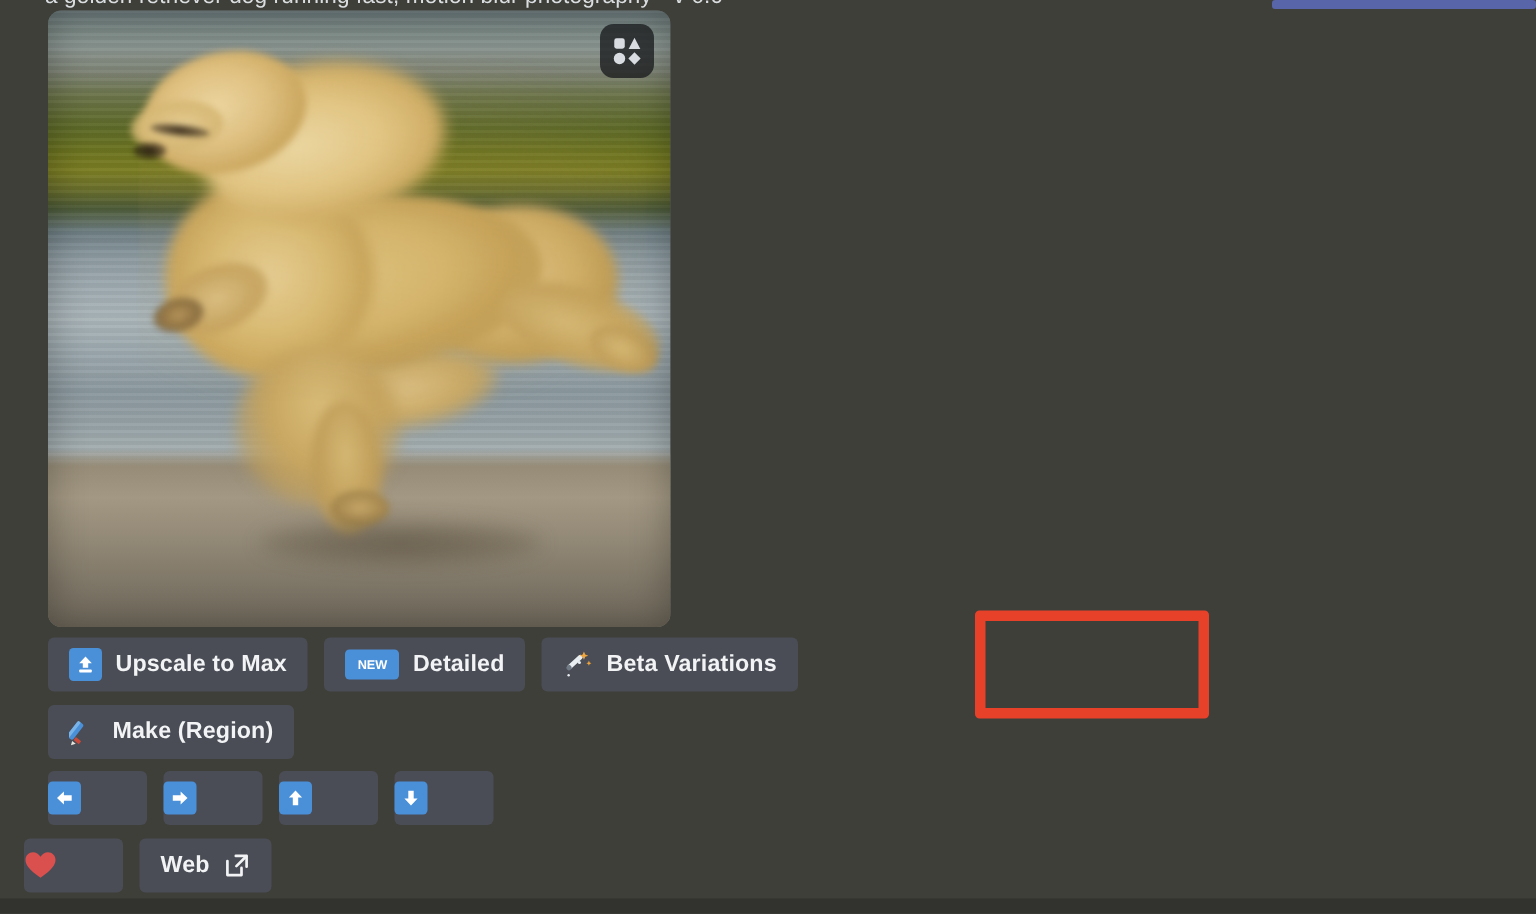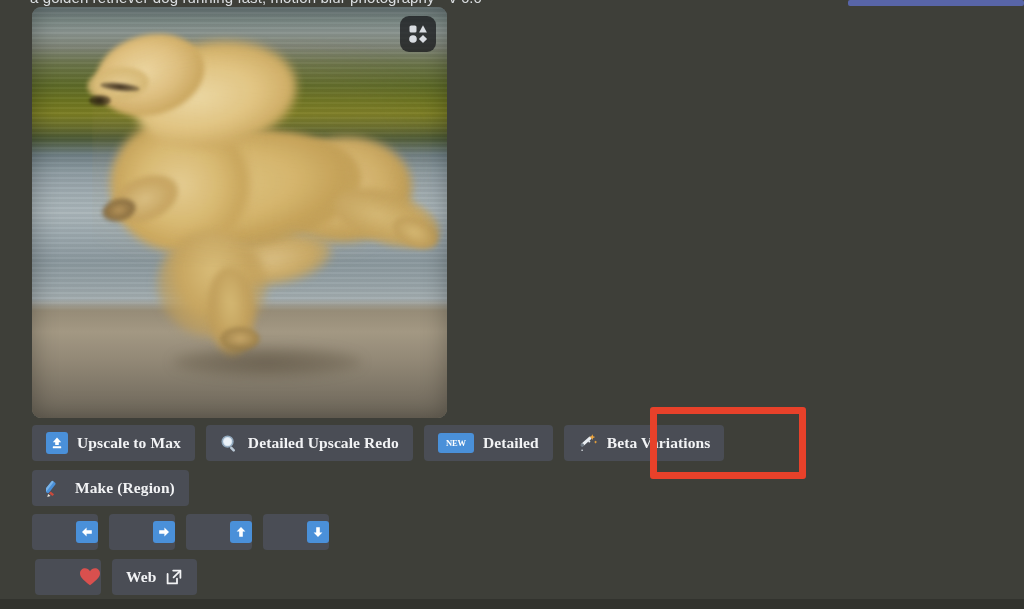--- a/index.html
+++ b/index.html
@@ -267,39 +267,38 @@
     display: flex;
     align-items: center;
     gap: 11px;
   }
   .btn {
     height: 36px;
     background: #4a4d55;
     border-radius: 4px;
     display: inline-flex;
     align-items: center;
-    justify-content: flex-end;
+    justify-content: flex-start;
     gap: 9px;
     padding: 0 14px;
     color: #f2f3f5;
     font-size: 15.5px;
     font-weight: bold;
     white-space: nowrap;
     letter-spacing: 0.1px;
     cursor: pointer;
     user-select: none;
-    font-family: Liberation Serif, serif;
   }
   .btn-icon-only { width: 66px; padding: 0; }
   .btn-label { line-height: 1; }
 
   .row1 { left: 32px; top: 425px; }
   .row2 { left: 32px; top: 470px; }
   .row3 { left: 32px; top: 514px; }
-  .row4 { left: 35px; top: 559px; }
+  .row4 { left: 16px; top: 559px; }
 
   
   .icon { display: inline-block; flex: 0 0 auto; line-height: 0; }
 
   .sq-blue {
     width: 22px; height: 22px;
     background: #4a90d9;
     border-radius: 3px;
     display: inline-flex;
     align-items: center;
@@ -390,30 +389,20 @@
         <span class="sq-blue">
           <svg width="14" height="14" viewBox="0 0 14 14" aria-hidden="true">
             <path d="M7 1.6 L11.2 6.2 L8.8 6.2 L8.8 9.1 L5.2 9.1 L5.2 6.2 L2.8 6.2 Z" fill="#ffffff"></path>
             <rect x="2.8" y="10.3" width="8.4" height="2" rx="0.6" fill="#ffffff"></rect>
           </svg>
         </span>
       </span>
       <span class="btn-label">Upscale to Max</span>
     </div>
 
-    <div class="btn">
-      <span class="icon">
-        <svg width="19" height="19" viewBox="0 0 19 19" aria-hidden="true">
-          <circle cx="7.6" cy="7.6" r="5.4" fill="#d7e3ef" stroke="#8fa6bb" stroke-width="1.5"></circle>
-          <circle cx="7.6" cy="7.6" r="3.6" fill="#eef4fa" opacity="0.85"></circle>
-          <rect x="11.3" y="12.1" width="6" height="2.6" rx="1.3" transform="rotate(45 11.3 12.1)" fill="#b9c7d4"></rect>
-        </svg>
-      </span>
-      <span class="btn-label">Detailed Upscale Redo</span>
-    </div>
 
 
     <div class="btn">
       <span class="icon">
         <span class="badge-new">NEW</span>
       </span>
       <span class="btn-label">Detailed</span>
     </div>
 
     <div class="btn">

